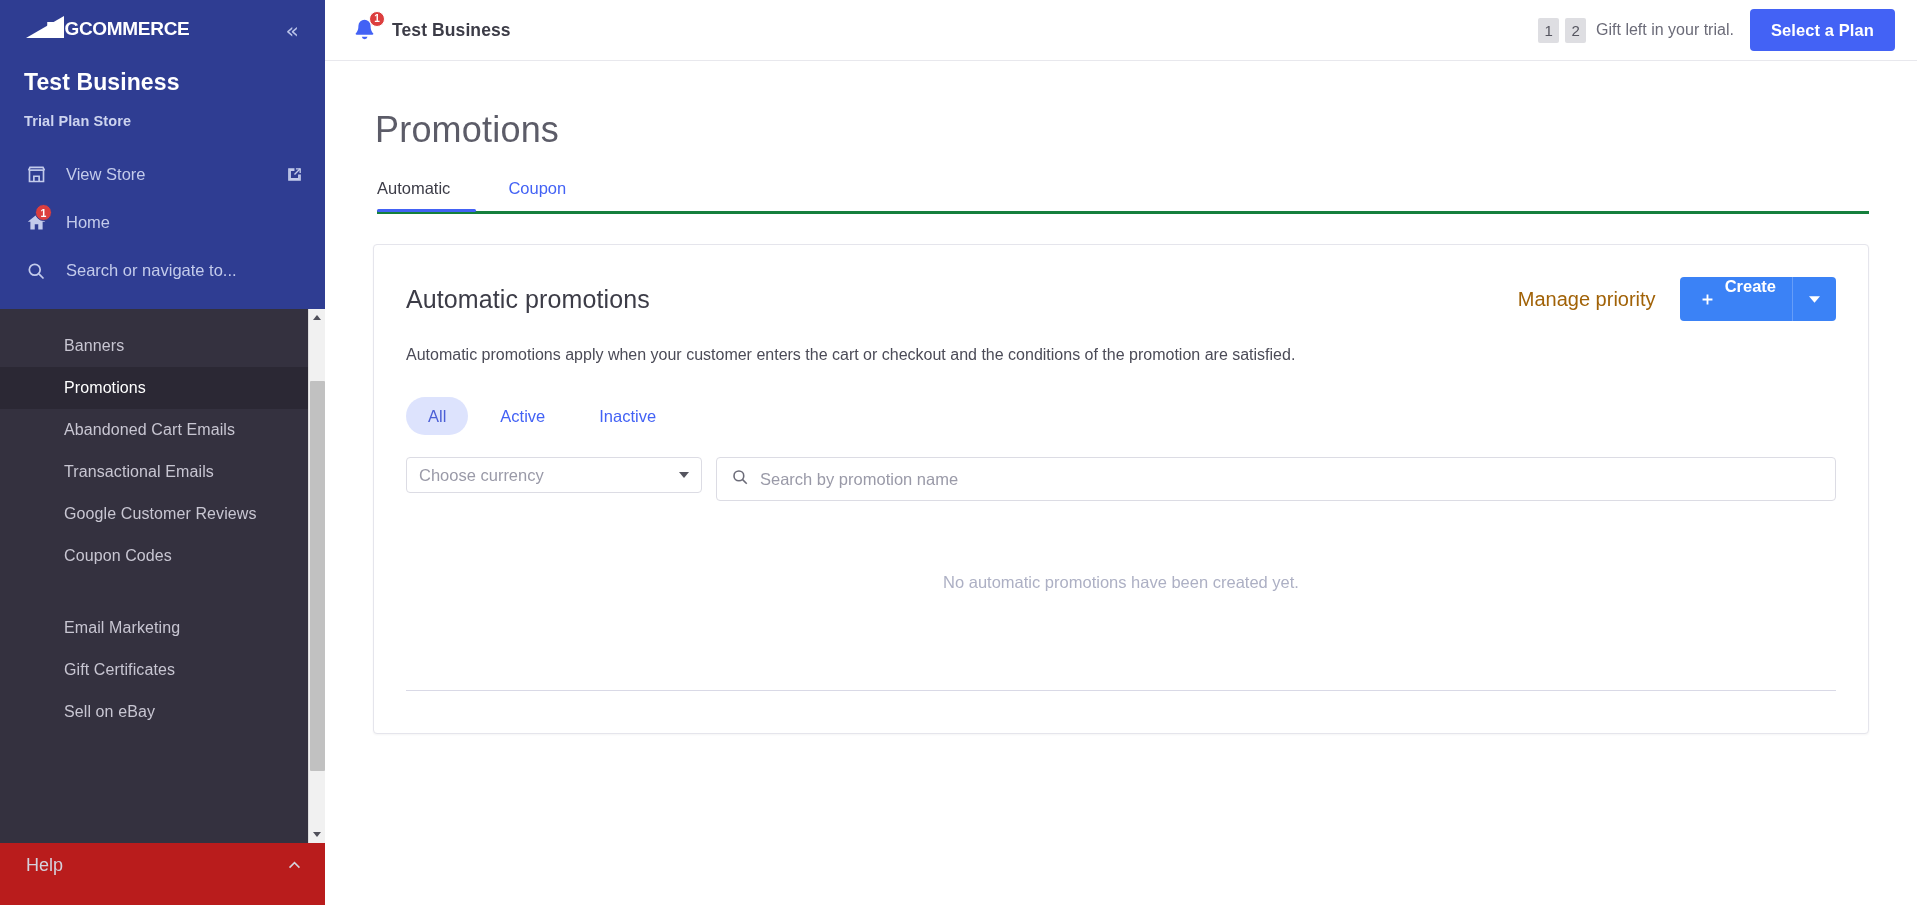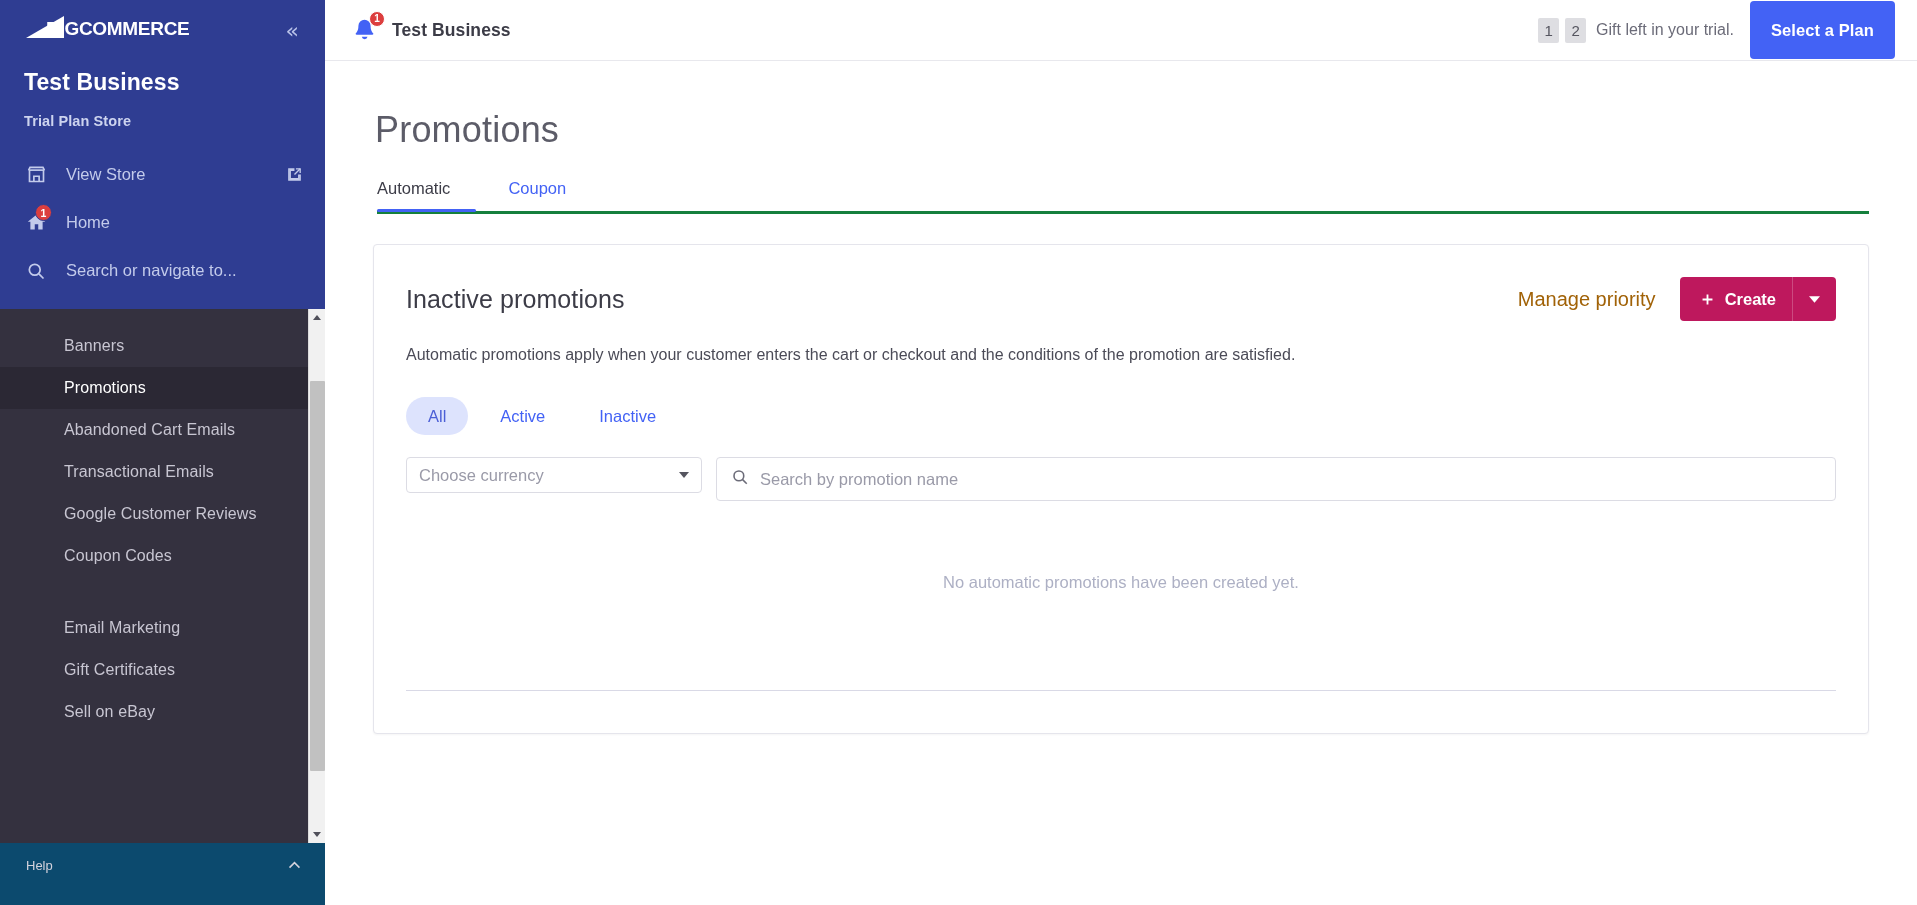--- a/index.html
+++ b/index.html
@@ -103,24 +103,24 @@
   .sbar-btn.down i { border-top: 5px solid #50505a; }
   .sbar-track { flex: 1 1 auto; width: 17px; position: relative; }
   .sbar-thumb {
     position: absolute; left: 1px; width: 15px;
     top: 55px; height: 390px;
     background: #c1c1c1; border-radius: 1px; cursor: pointer;
   }
 
   .help-bar {
     height: 62px; flex: 0 0 62px;
-    background: #0c4a6e;
+    background: #b91c1c;
     display: flex; align-items: center; justify-content: space-between;
     padding: 0 22px 17px 26px; cursor: pointer;
-    color: #d4d2dc; font-size: 13px;
+    color: #d4d2dc; font-size: 18px;
   }
   .help-bar .chev { color: #d4d2dc; font-size: 15px; display: flex; }
 
   
   .main {
     flex: 1 1 auto; height: 905px;
     background: #ffffff; display: flex; flex-direction: column;
     overflow: hidden;
   }
   .topbar {
@@ -148,21 +148,21 @@
   .digit {
     background: #dedee2; color: #55555f;
     width: 21px; height: 25px; border-radius: 2px;
     display: flex; align-items: center; justify-content: center;
     font-size: 15px; font-weight: 400;
   }
   .trial-text { color: #6b6b78; font-size: 16px; margin-left: 4px; }
   .btn-plan {
     background: #4362f5; color: #fff;
     border: none; border-radius: 4px;
-    height: 58px; padding: 0 21px;
+    height: 42px; padding: 0 21px;
     font-size: 16.5px; font-weight: 700; cursor: pointer;
     font-family: "Liberation Sans", sans-serif;
     letter-spacing: .1px;
   }
 
   .content {
     flex: 1 1 auto; overflow: hidden;
     padding: 0 48px;
   }
   .page-title {
@@ -198,22 +198,22 @@
     font-size: 25px; font-weight: 400; color: #3c3c47;
     letter-spacing: .1px;
   }
   .card-head-right {
     margin-left: auto; display: flex; align-items: center; gap: 24px;
   }
   .link-priority {
     color: #a16207; font-size: 20px; cursor: pointer;
   }
   .btn-create {
-    background: #be185d; color: #fff; border: none; border-radius: 4px;
-    height: 44px; display: flex; align-items: center;
+    background: #3b82f6; color: #fff; border: none; border-radius: 4px;
+    height: 44px; display: flex; 
     font-size: 16.5px; font-weight: 700; cursor: pointer;
     font-family: "Liberation Sans", sans-serif; padding: 0;
   }
   .btn-create .plus {
     display: flex; align-items: center; padding: 0 9px 0 19px; font-size: 20px;
   }
   .btn-create .lbl { padding-right: 16px; }
   .btn-create .caret {
     border-left: 1px solid rgba(255,255,255,.22);
     padding: 0 16px; height: 100%;
@@ -399,21 +399,21 @@
       <h1 class="page-title">Promotions</h1>
 
       <div class="tabs">
         <button class="tab active">Automatic</button>
         <button class="tab">Coupon</button>
       </div>
 
       <section class="card">
 
         <div class="card-head">
-          <h2 class="card-title">Inactive promotions</h2>
+          <h2 class="card-title">Automatic promotions</h2>
           <div class="card-head-right">
             <span class="link-priority">Manage priority</span>
             <button class="btn-create">
               <span class="plus">
                 <svg width="17" height="17" viewBox="0 0 24 24" fill="none" stroke="#ffffff" stroke-width="2.6">
                   <path d="M12 5v14M5 12h14"></path>
                 </svg>
               </span>
               <span class="lbl">Create</span>
               <span class="caret">

